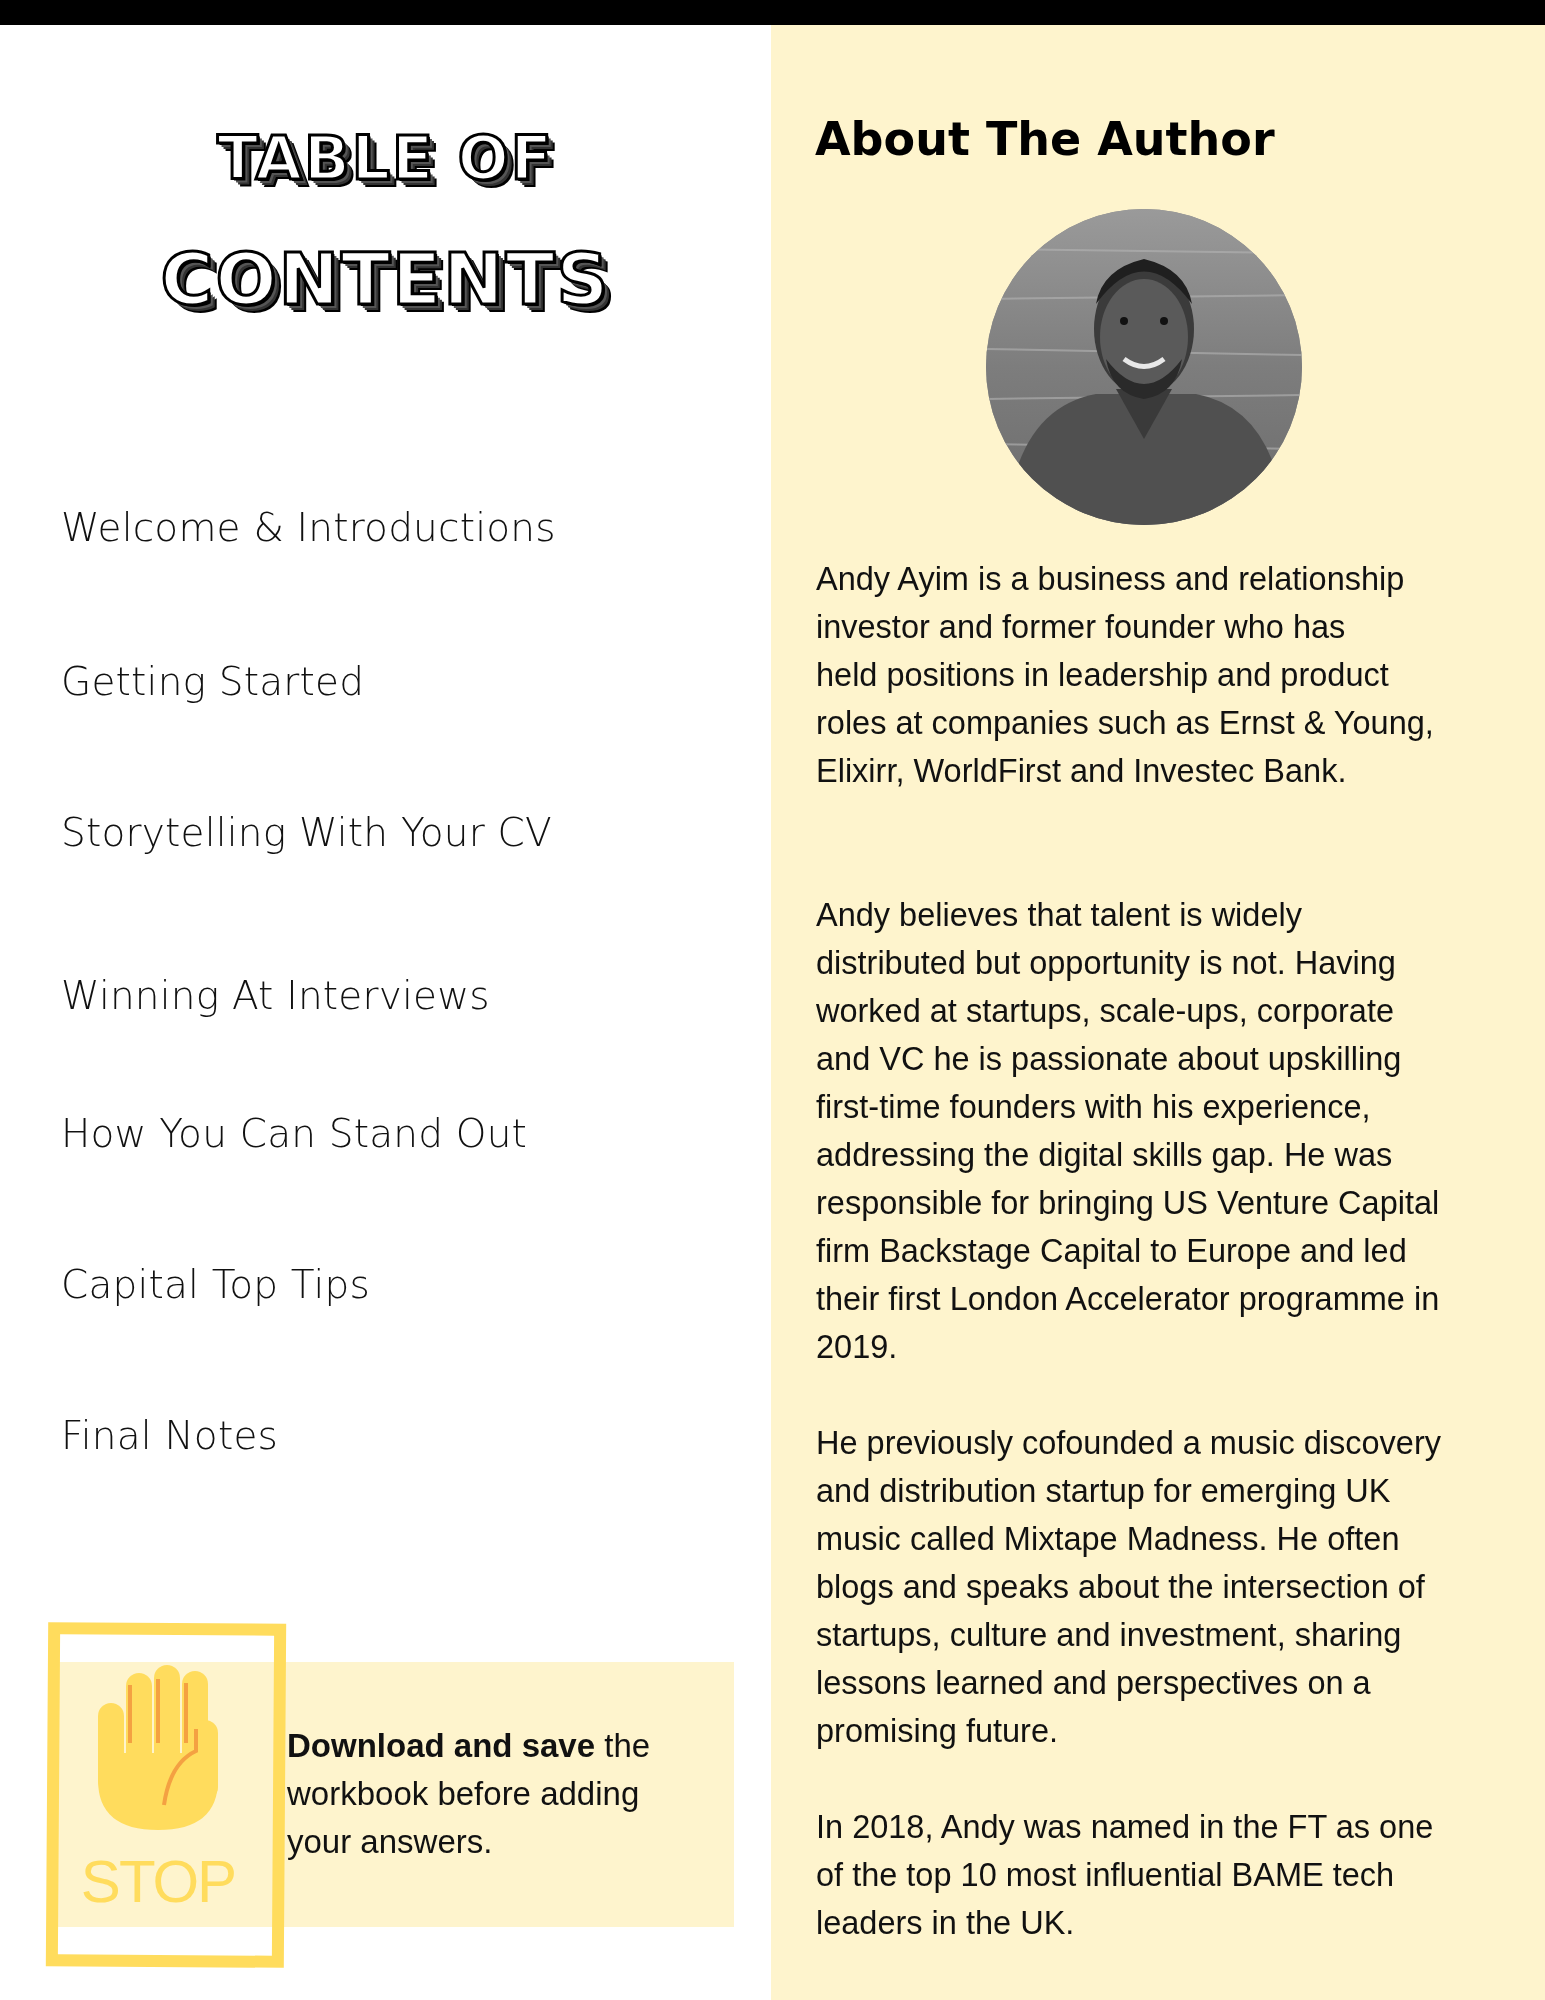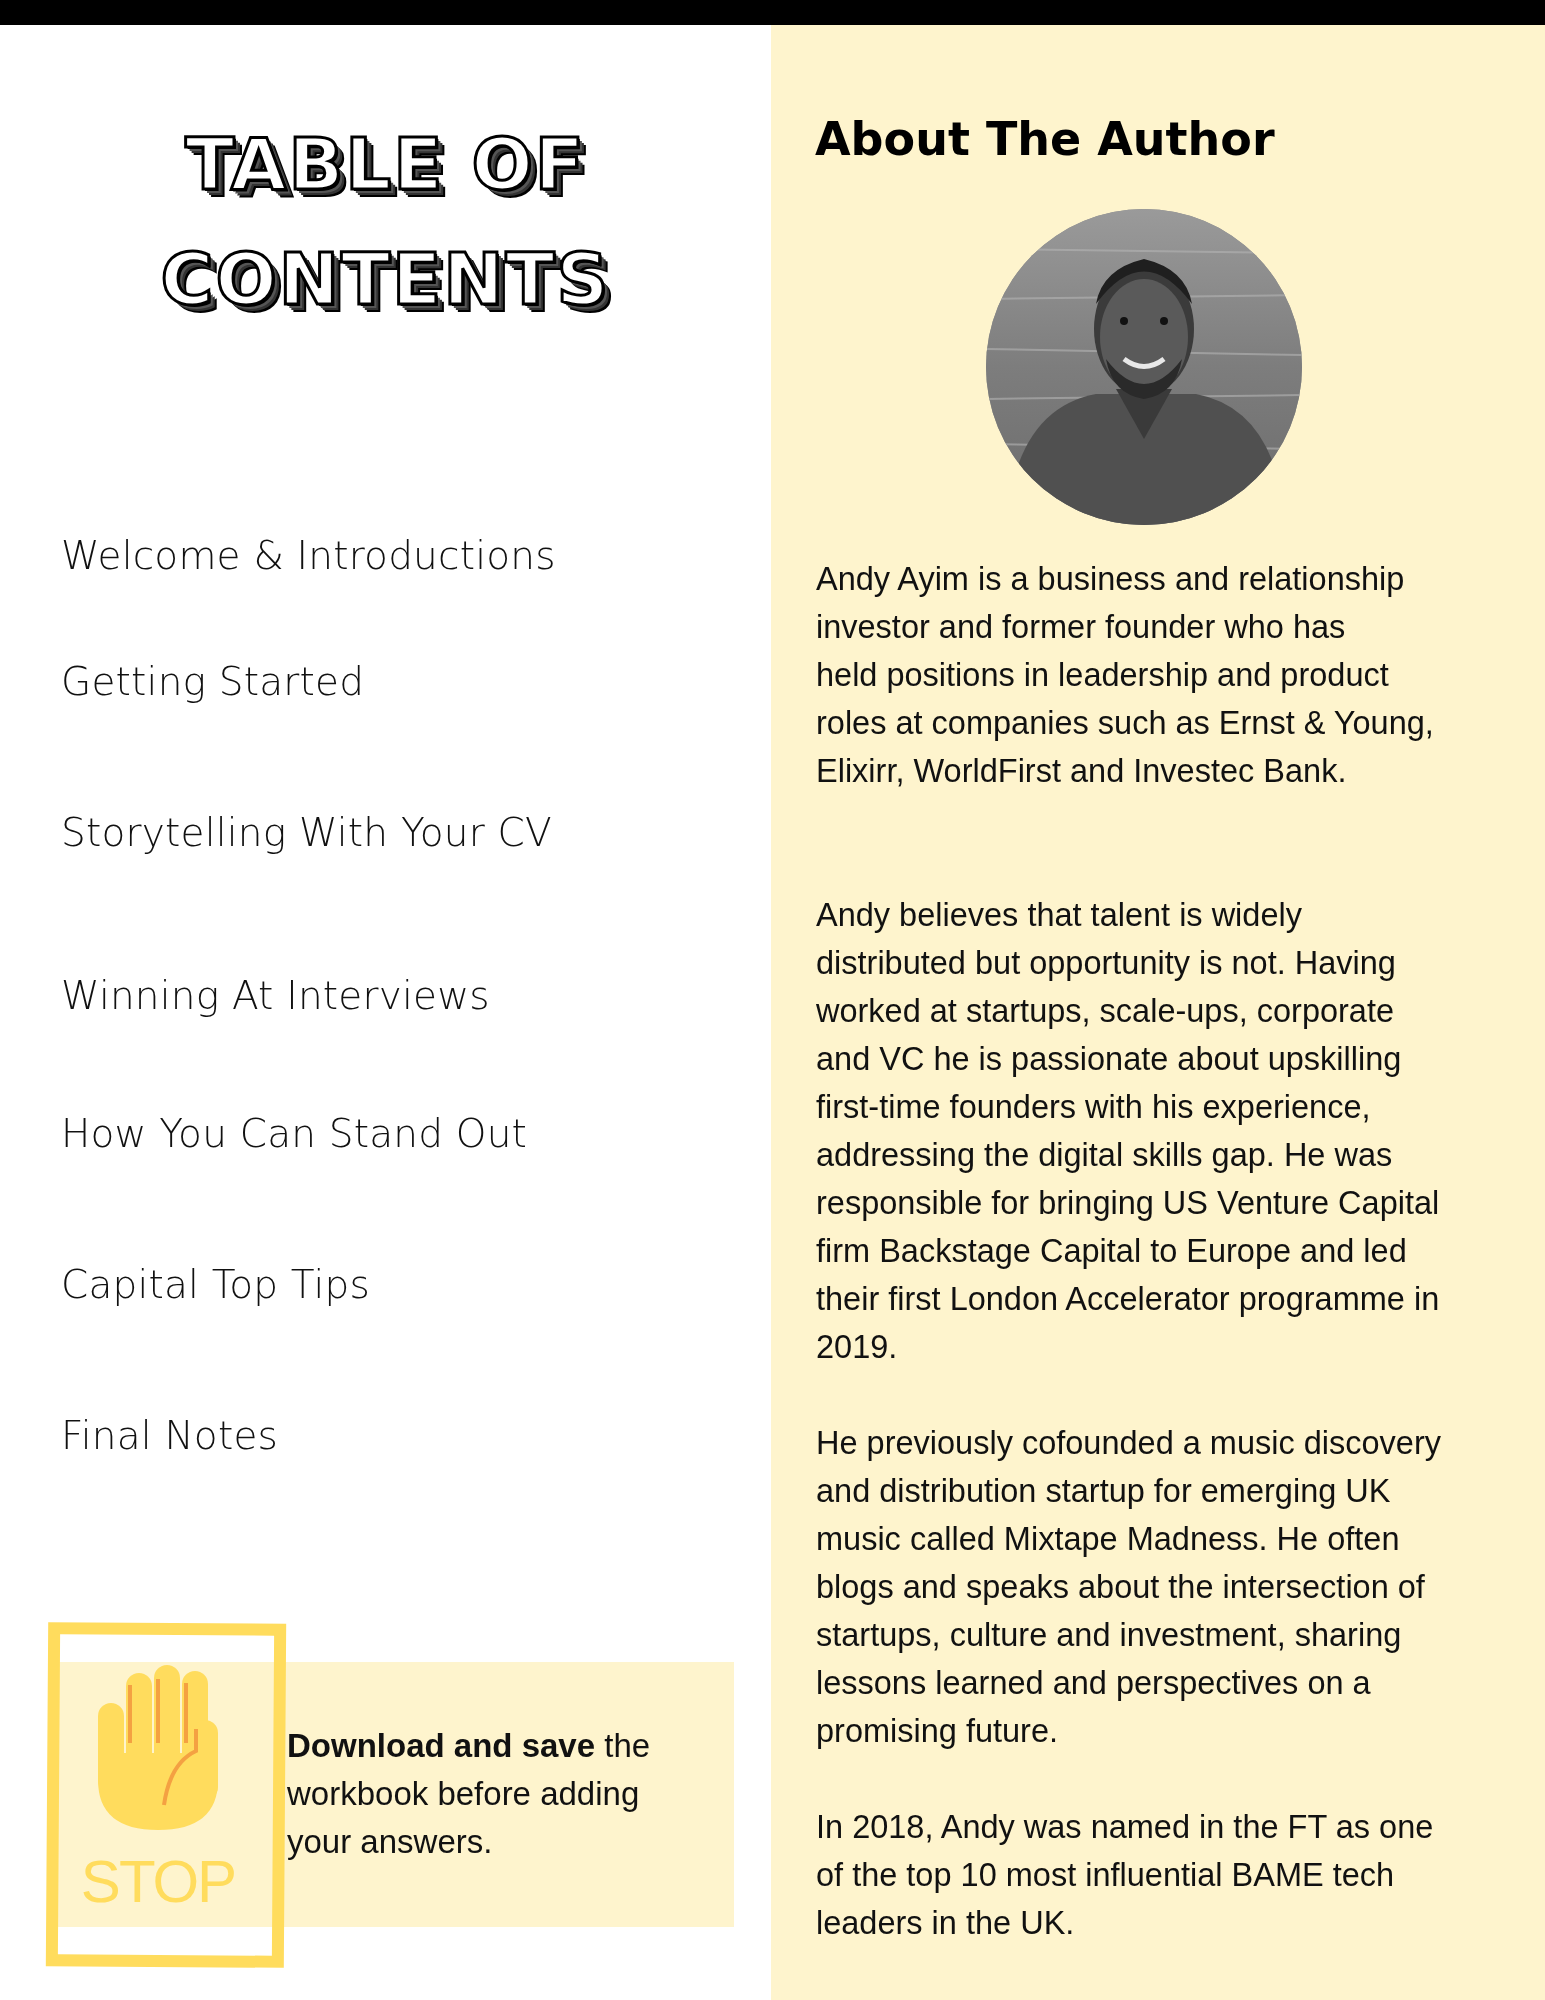--- a/index.html
+++ b/index.html
@@ -11,21 +11,21 @@
   .right-panel { position:absolute; left:771px; top:25px; width:774px; height:1975px; background:#FEF4CD; }
 
   
   .toc-title {
     position:absolute; left:0; width:771px; text-align:center;
     font-family:"DejaVu Sans", sans-serif; font-weight:bold; letter-spacing:2px;
     color:#fff; -webkit-text-stroke:3px #000;
     text-shadow: 2px 2px 0 #000, 4px 4px 0 #555, 6px 6px 0 #333, 8px 8px 0 #000;
     line-height:1;
   }
-  .toc-title.l1 { top:128px; font-size:72px; }
+  .toc-title.l1 { top:128px; font-size:60px; }
   .toc-title.l2 { top:243px; font-size:72px; }
 
   .toc-item {
     position:absolute; left:61px; font-size:39px; font-weight:300;
     font-family:"DejaVu Sans", sans-serif; color:#111; letter-spacing:0.2px;
     line-height:1; white-space:nowrap;
   }
 
   
   .callout-band { position:absolute; left:56px; top:1662px; width:678px; height:265px; background:#FEF4CD; }
@@ -61,21 +61,21 @@
 </style>
 </head>
 <body>
 
 <div class="topbar"></div>
 <div class="right-panel"></div>
 
 <div class="toc-title l1">TABLE OF</div>
 <div class="toc-title l2">CONTENTS</div>
 
-<div class="toc-item" style="top:536px">Welcome &amp; Introductions</div>
+<div class="toc-item" style="top:508px">Welcome &amp; Introductions</div>
 <div class="toc-item" style="top:662px">Getting Started</div>
 <div class="toc-item" style="top:813px">Storytelling With Your CV</div>
 <div class="toc-item" style="top:976px">Winning At Interviews</div>
 <div class="toc-item" style="top:1114px">How You Can Stand Out</div>
 <div class="toc-item" style="top:1265px">Capital Top Tips</div>
 <div class="toc-item" style="top:1416px">Final Notes</div>
 
 <div class="callout-band"></div>
 <div class="stop-frame"></div>
 <svg class="stop-hand" viewBox="0 0 120 170">

